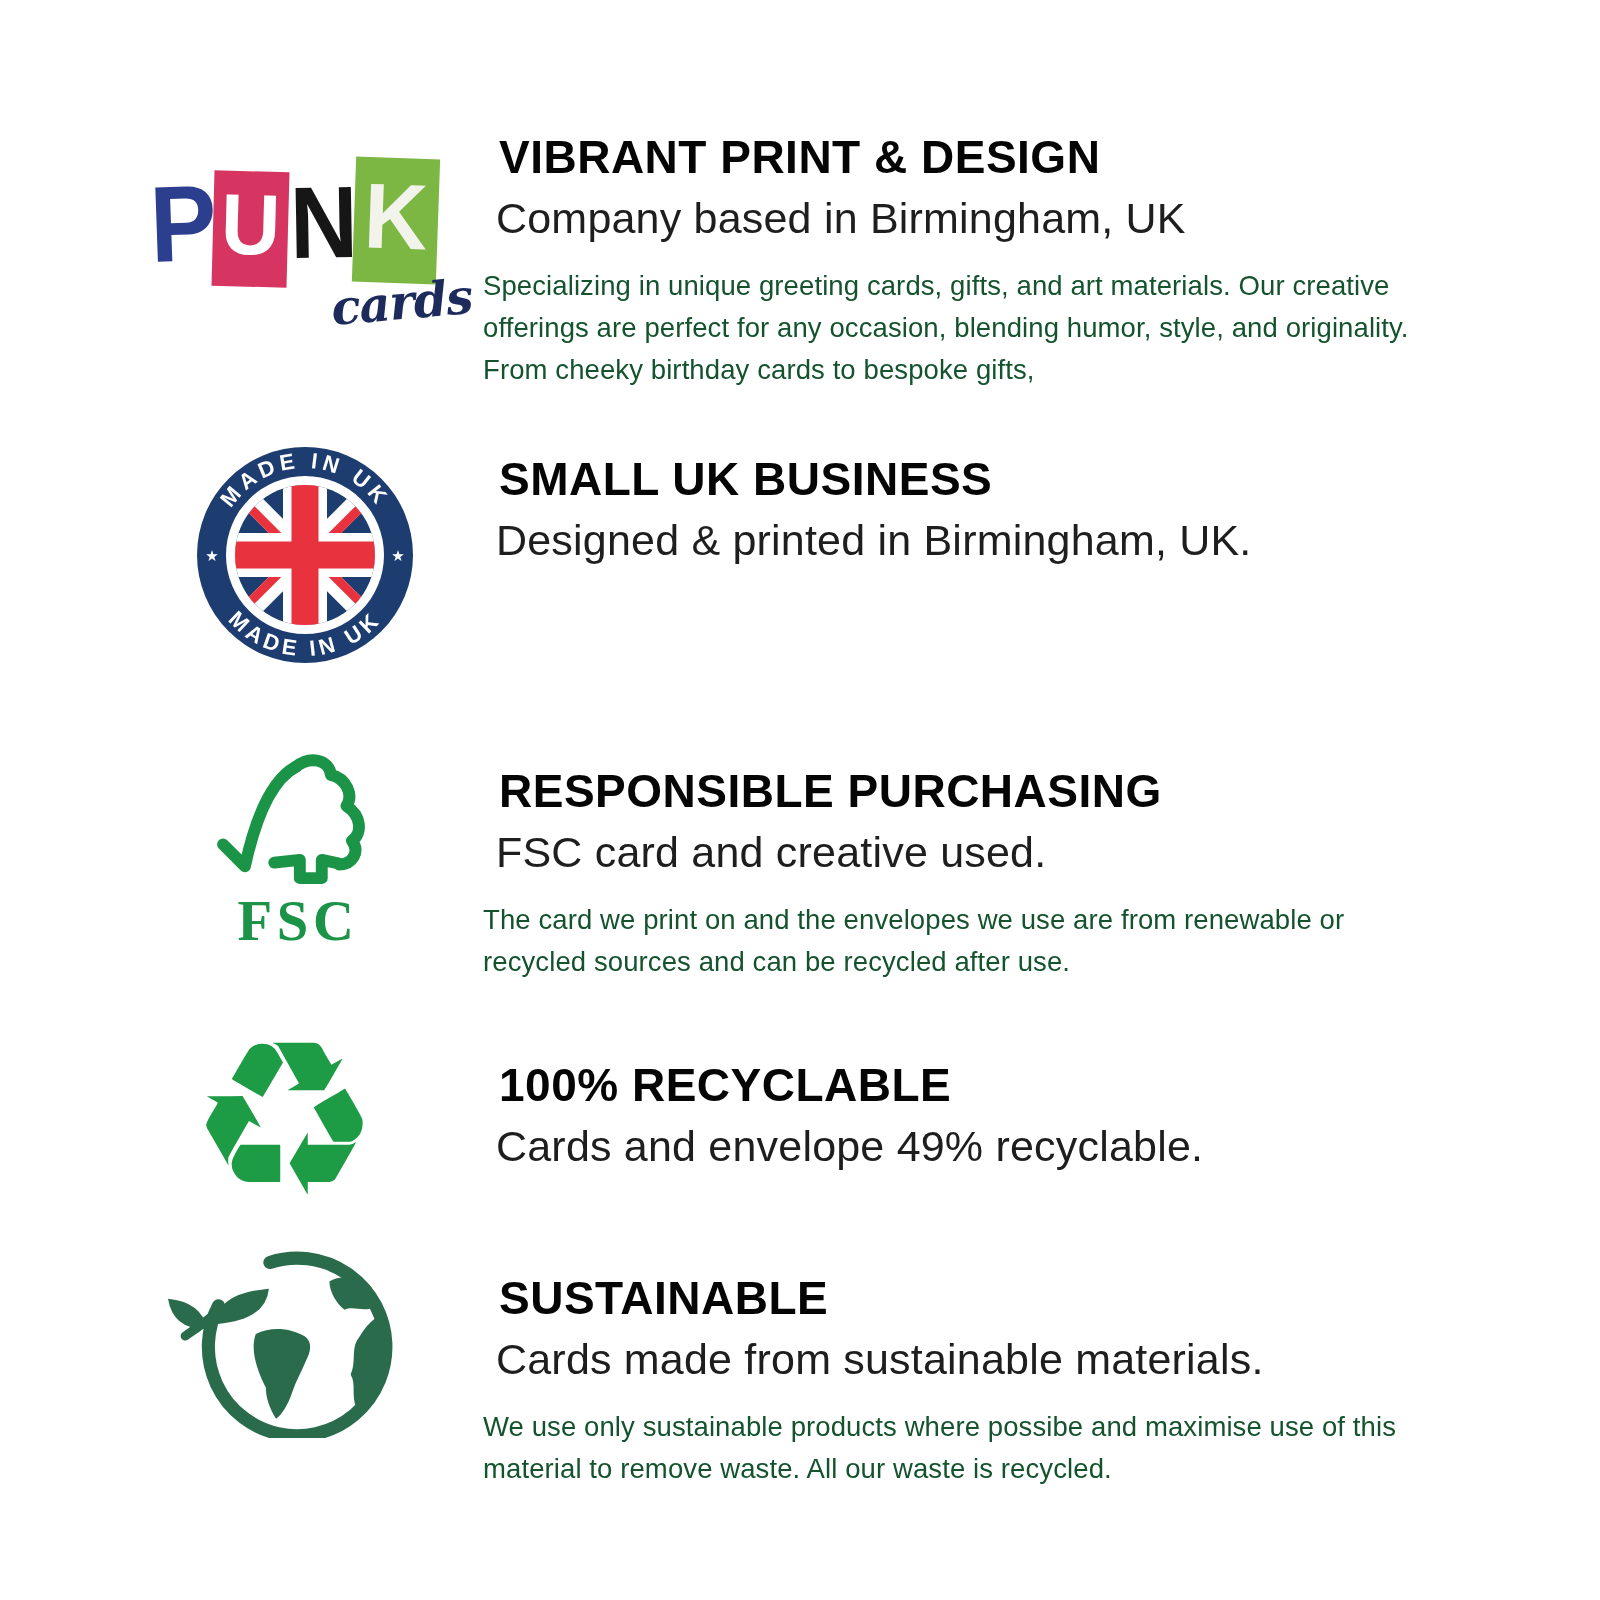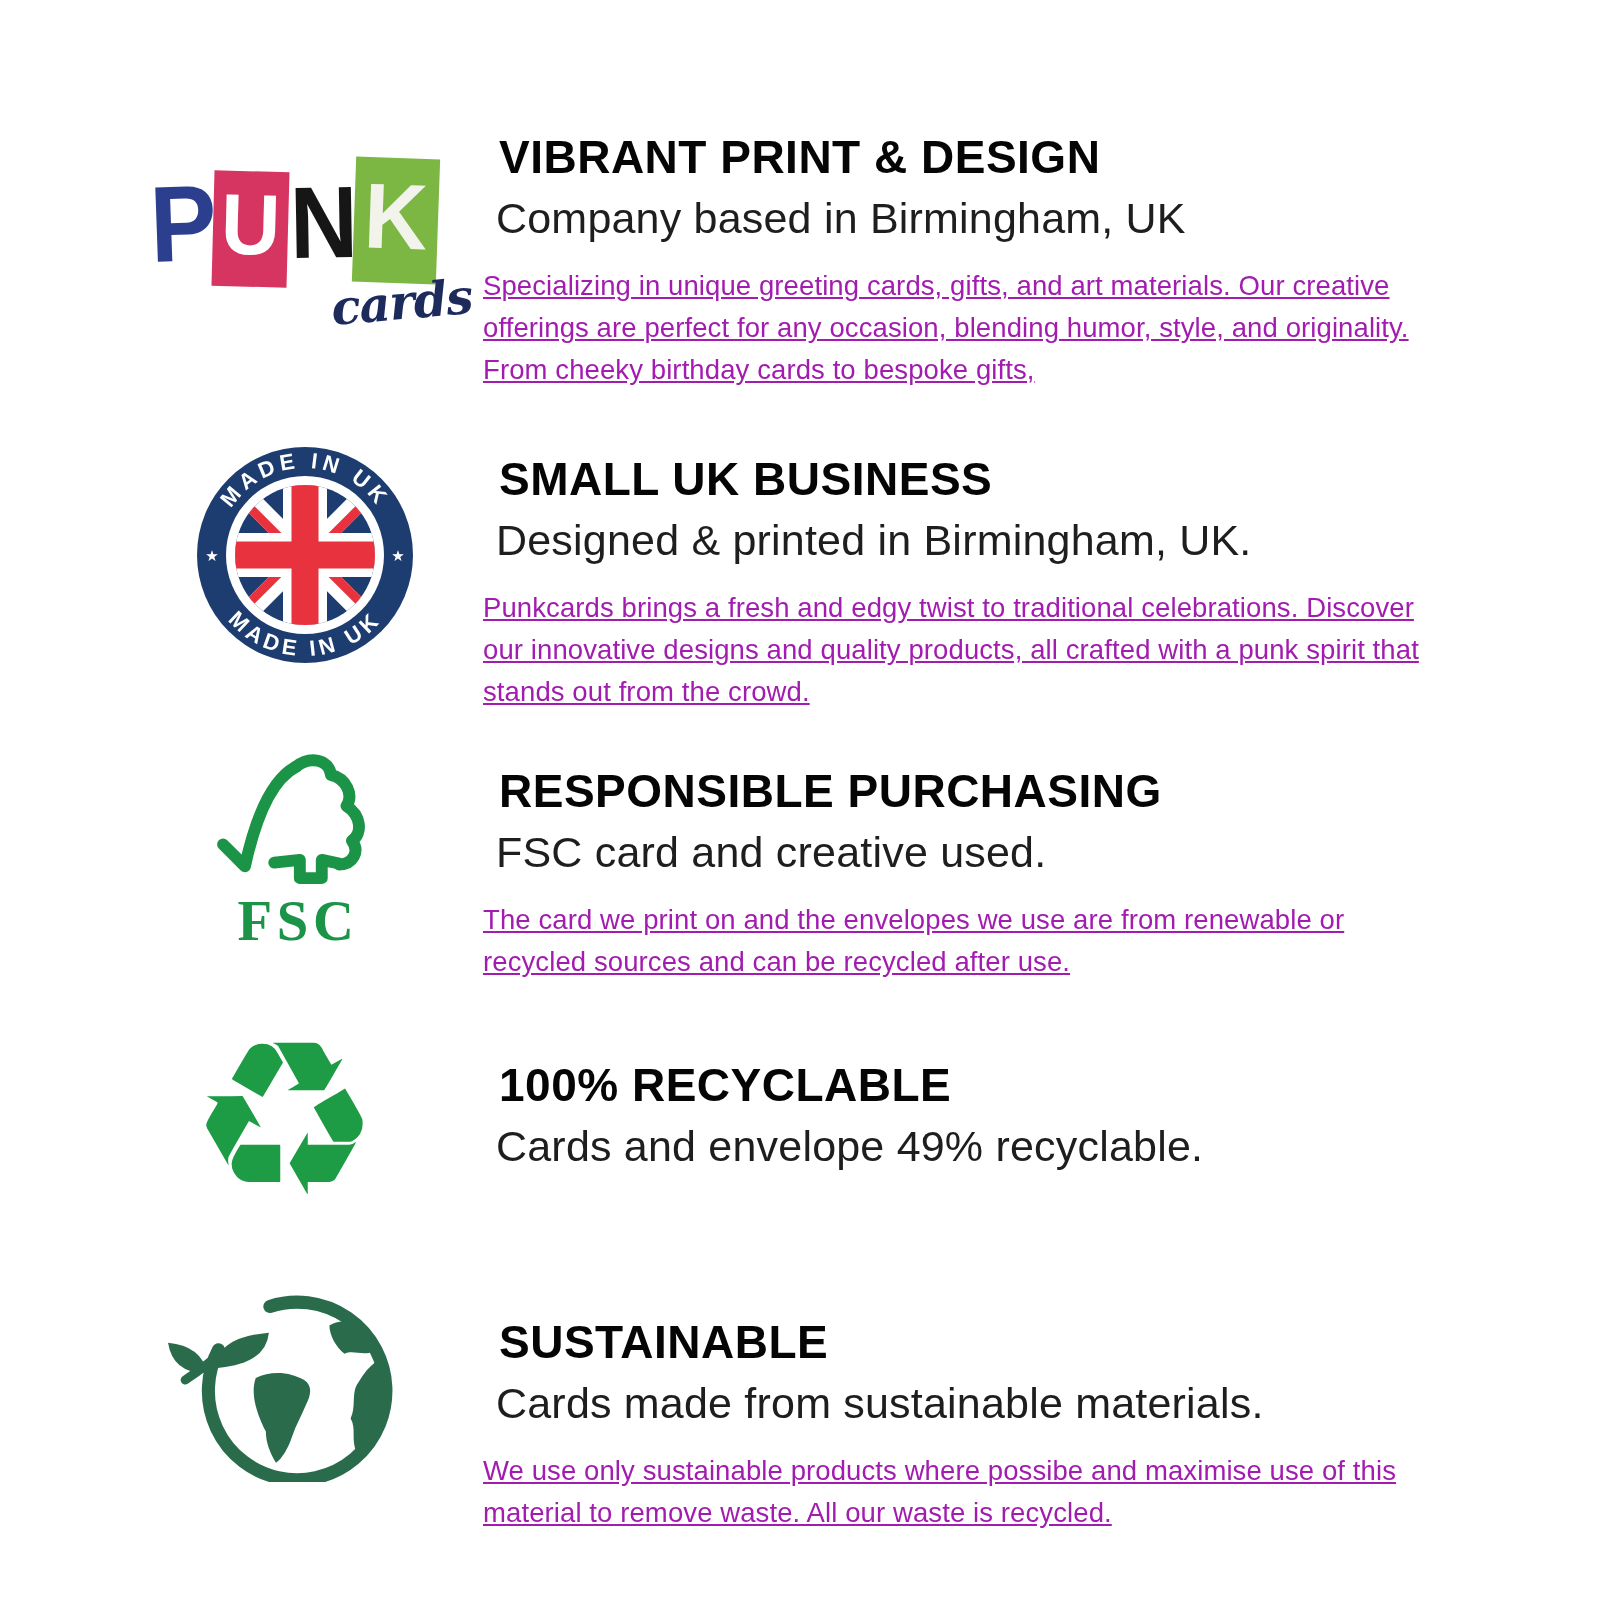--- a/index.html
+++ b/index.html
@@ -9,34 +9,34 @@
     height: 1600px;
     background: #ffffff;
     overflow: hidden;
     font-family: "Liberation Sans", "DejaVu Sans", sans-serif;
   }
   .row { position: absolute; left: 150px; width: 1300px; height: 1px; }
   .row-1 { top: 118px; }
   .row-2 { top: 440px; }
   .row-3 { top: 752px; }
   .row-4 { top: 1046px; }
-  .row-5 { top: 1303px; }
+  .row-5 { top: 1259px; }
 
   .text-cell { position: absolute; left: 333px; top: 0; width: 950px; }
   .heading {
     margin: 16px; font-size: 46px; font-weight: 700; color: #050505;
     letter-spacing: 0.5px; line-height: 1;
   }
   .subheading {
     margin: 16px 13px 0; font-size: 43px; font-weight: 400; color: #1e1e1e;
     line-height: 1.05; letter-spacing: 0.2px;
   }
   .bodytext {
-    margin: 24px 0 0; font-size: 27.5px; font-weight: 400; color: #a21caf;
-    line-height: 1.53; white-space: pre-line; letter-spacing: 0.1px; text-decoration: underline;
+    margin: 24px 0 0; font-size: 27.5px; font-weight: 400; color: #14532d;
+    line-height: 1.53; white-space: pre-line; letter-spacing: 0.1px;
   }
 
   .icon-box { position: absolute; }
 
   
   .punk-logo { left: 0px; top: 44px; width: 300px; height: 140px; }
   .punk-row { display: flex; align-items: center; }
   .pl { display: inline-block; font-weight: 700; line-height: 0.9; }
   .pl-p { color: #2c3f8e; font-size: 100px; transform: rotate(-2deg) scaleY(1.08); margin-right: -4px; }
   .pl-u { background: #d63561; color: #ffffff; font-size: 82px; padding: 14px 8px 22px;
@@ -119,23 +119,20 @@
         <line x1="36" y1="110" x2="184" y2="110" stroke="#e8333f" stroke-width="27"></line>
       </g>
       <text class="badge-ring-text"><textPath href="#arcTop" startOffset="50%" text-anchor="middle">MADE IN UK</textPath></text>
       <text class="badge-ring-text"><textPath href="#arcBottom" startOffset="50%" text-anchor="middle">MADE IN UK</textPath></text>
       <text class="badge-star" x="17" y="116">★</text>
       <text class="badge-star" x="203" y="116">★</text>
     </svg>
     <div class="text-cell">
       <h2 class="heading">SMALL UK BUSINESS</h2>
       <h3 class="subheading">Designed &amp; printed in Birmingham, UK.</h3>
-      <p class="bodytext">Punkcards brings a fresh and edgy twist to traditional celebrations. Discover
-our innovative designs and quality products, all crafted with a punk spirit that
-stands out from the crowd.</p>
     </div>
   </section>
 
   <section class="row row-3">
     <svg class="icon-box fsc-mark" viewBox="0 0 210 228">
       <g stroke="#1b9447" stroke-width="13" fill="none" stroke-linecap="round" stroke-linejoin="round">
         <path d="M 23,110 L 47,134 C 57,88 74,40 103,25"></path>
         <path d="M 103,25 C 118,13 139,17 141,34 C 158,38 166,56 158,68 C 174,78 176,98 164,106 C 173,118 165,132 150,132"></path>
         <path d="M 79,130 L 107,127 L 107,147 L 131,147 L 131,127 L 150,131"></path>
       </g>

